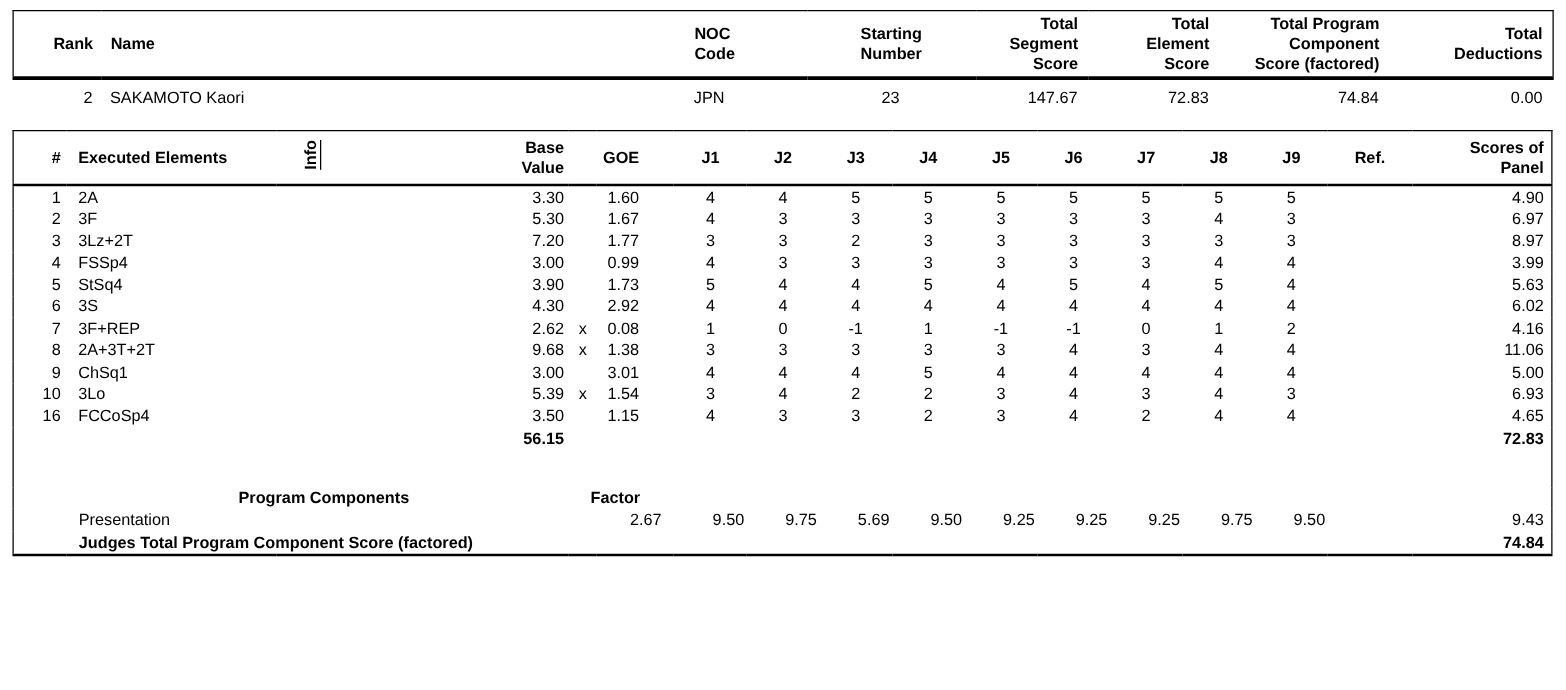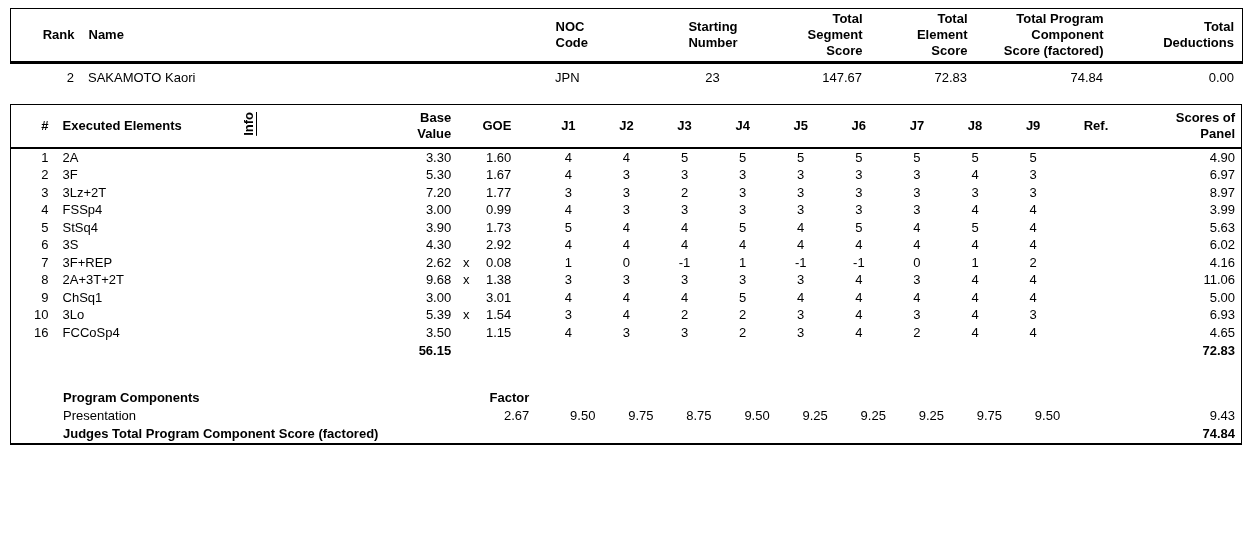--- a/index.html
+++ b/index.html
@@ -43,21 +43,21 @@
   .rot{
     display:inline-block;
     writing-mode:vertical-rl;
     transform:rotate(180deg);
     font-weight:bold;
     text-decoration:underline;
     line-height:1;
   }
   tr.totals td{height:18px;}
   tr.spacer td{height:30px;border:none;}
-  tr.pc-head td{height:17.5px;}
+  tr.pc-head td{height:17.5px;text-align:center;}
   tr.pc-total td{height:18px;}
 
   
   .deductions-bar{
     margin-top:20px;
     width:1232px;height:28px;
     box-sizing:border-box;
     border:1.5px solid #000;border-top-width:2px;border-bottom-width:2.5px;
     display:flex;align-items:center;justify-content:space-between;
   }
@@ -397,21 +397,21 @@
         <td colspan="2" class="r b factor">Factor</td>
         <td colspan="11"></td>
       </tr>
     </tbody>
     <tbody id="component-rows">
         <tr>
     <td colspan="4" class="l padl52">Presentation</td>
     <td colspan="2" class="r factor">2.67</td>
     <td class="r jr">9.50</td>
     <td class="r jr">9.75</td>
-    <td class="r jr">8.75</td>
+    <td class="r jr">5.69</td>
     <td class="r jr">9.50</td>
     <td class="r jr">9.25</td>
     <td class="r jr">9.25</td>
     <td class="r jr">9.25</td>
     <td class="r jr">9.75</td>
     <td class="r jr">9.50</td>
     <td></td>
     <td class="r padr6">9.43</td>
   </tr>
       </tbody>

